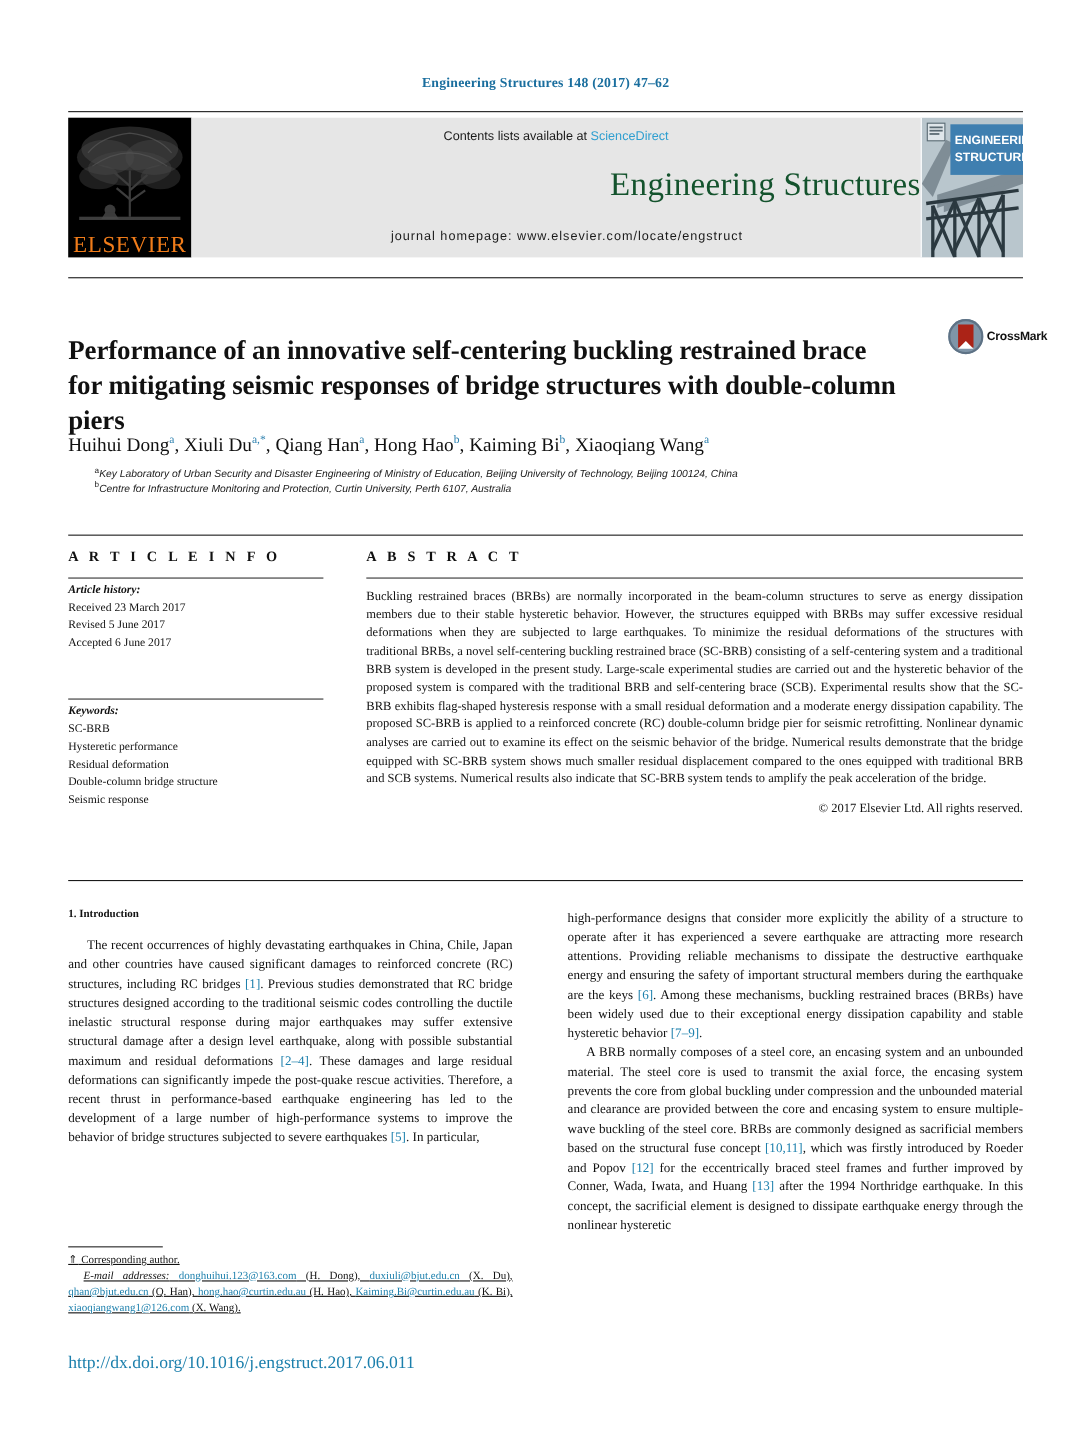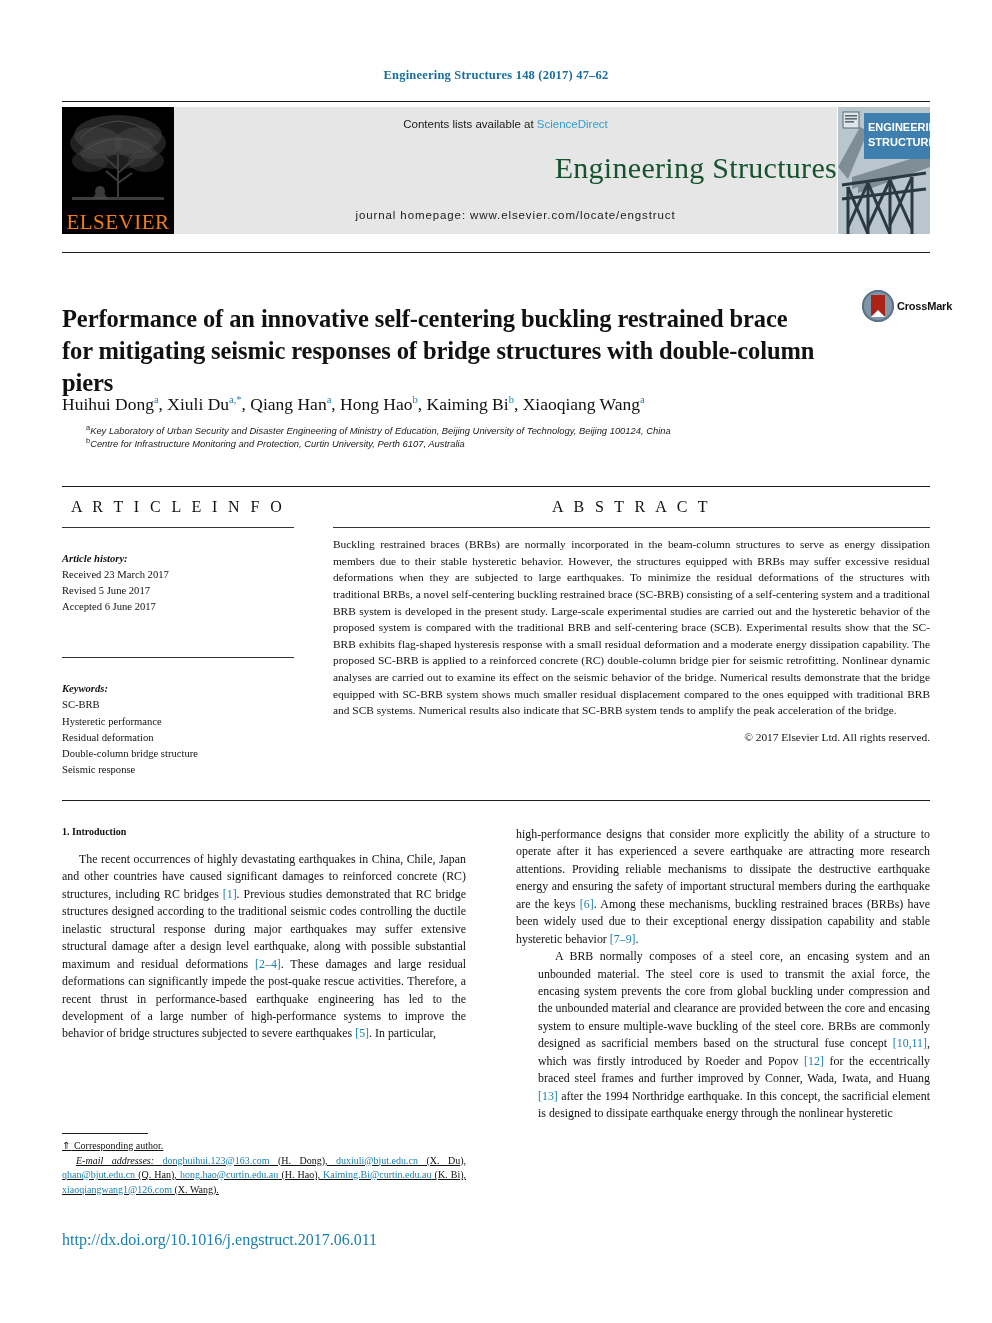--- a/index.html
+++ b/index.html
@@ -201,38 +201,37 @@
     border-top: 1.6px solid #1a1a1a;
   }
   .band-bottom {
     position: absolute;
     top: 800px; left: 62px;
     width: 868px;
     border-top: 1.6px solid #1a1a1a;
   }
   .sec-head {
     font-family: "Liberation Serif", serif;
-    font-weight: normal;
-    font-size: 16px;
+    font-weight: bold;
+    font-size: 13px;
     letter-spacing: 3.4px;
     color: #111;
-    text-align: center;
   }
 
   .info-col {
     position: absolute;
     top: 498px; left: 62px;
     width: 232px;
   }
   .info-rule {
     margin-top: 11px;
     border-top: .9px solid #333;
   }
   .info-block {
-    margin-top: 23px;
+    margin-top: 3px;
     font-family: "Liberation Serif", serif;
     font-size: 10.6px;
     line-height: 1.52;
     color: #111;
   }
   .info-block .lab {
     font-style: italic;
     font-weight: bold;
   }
   .kw-rule {
@@ -285,21 +284,21 @@
   }
   .para {
     font-family: "Liberation Serif", serif;
     font-size: 11.9px;
     line-height: 1.465;
     text-align: justify;
     color: #111;
     margin: 0;
     text-indent: 17px;
   }
-  .para + .para { margin-top: 0; margin-left: 22px; }
+  .para + .para { margin-top: 0; }
   .cite { color: #1b7fac; }
 
   
   .foot {
     position: absolute;
     top: 1133px; left: 62px;
     width: 404px;
   }
   .foot-rule {
     width: 86px;

